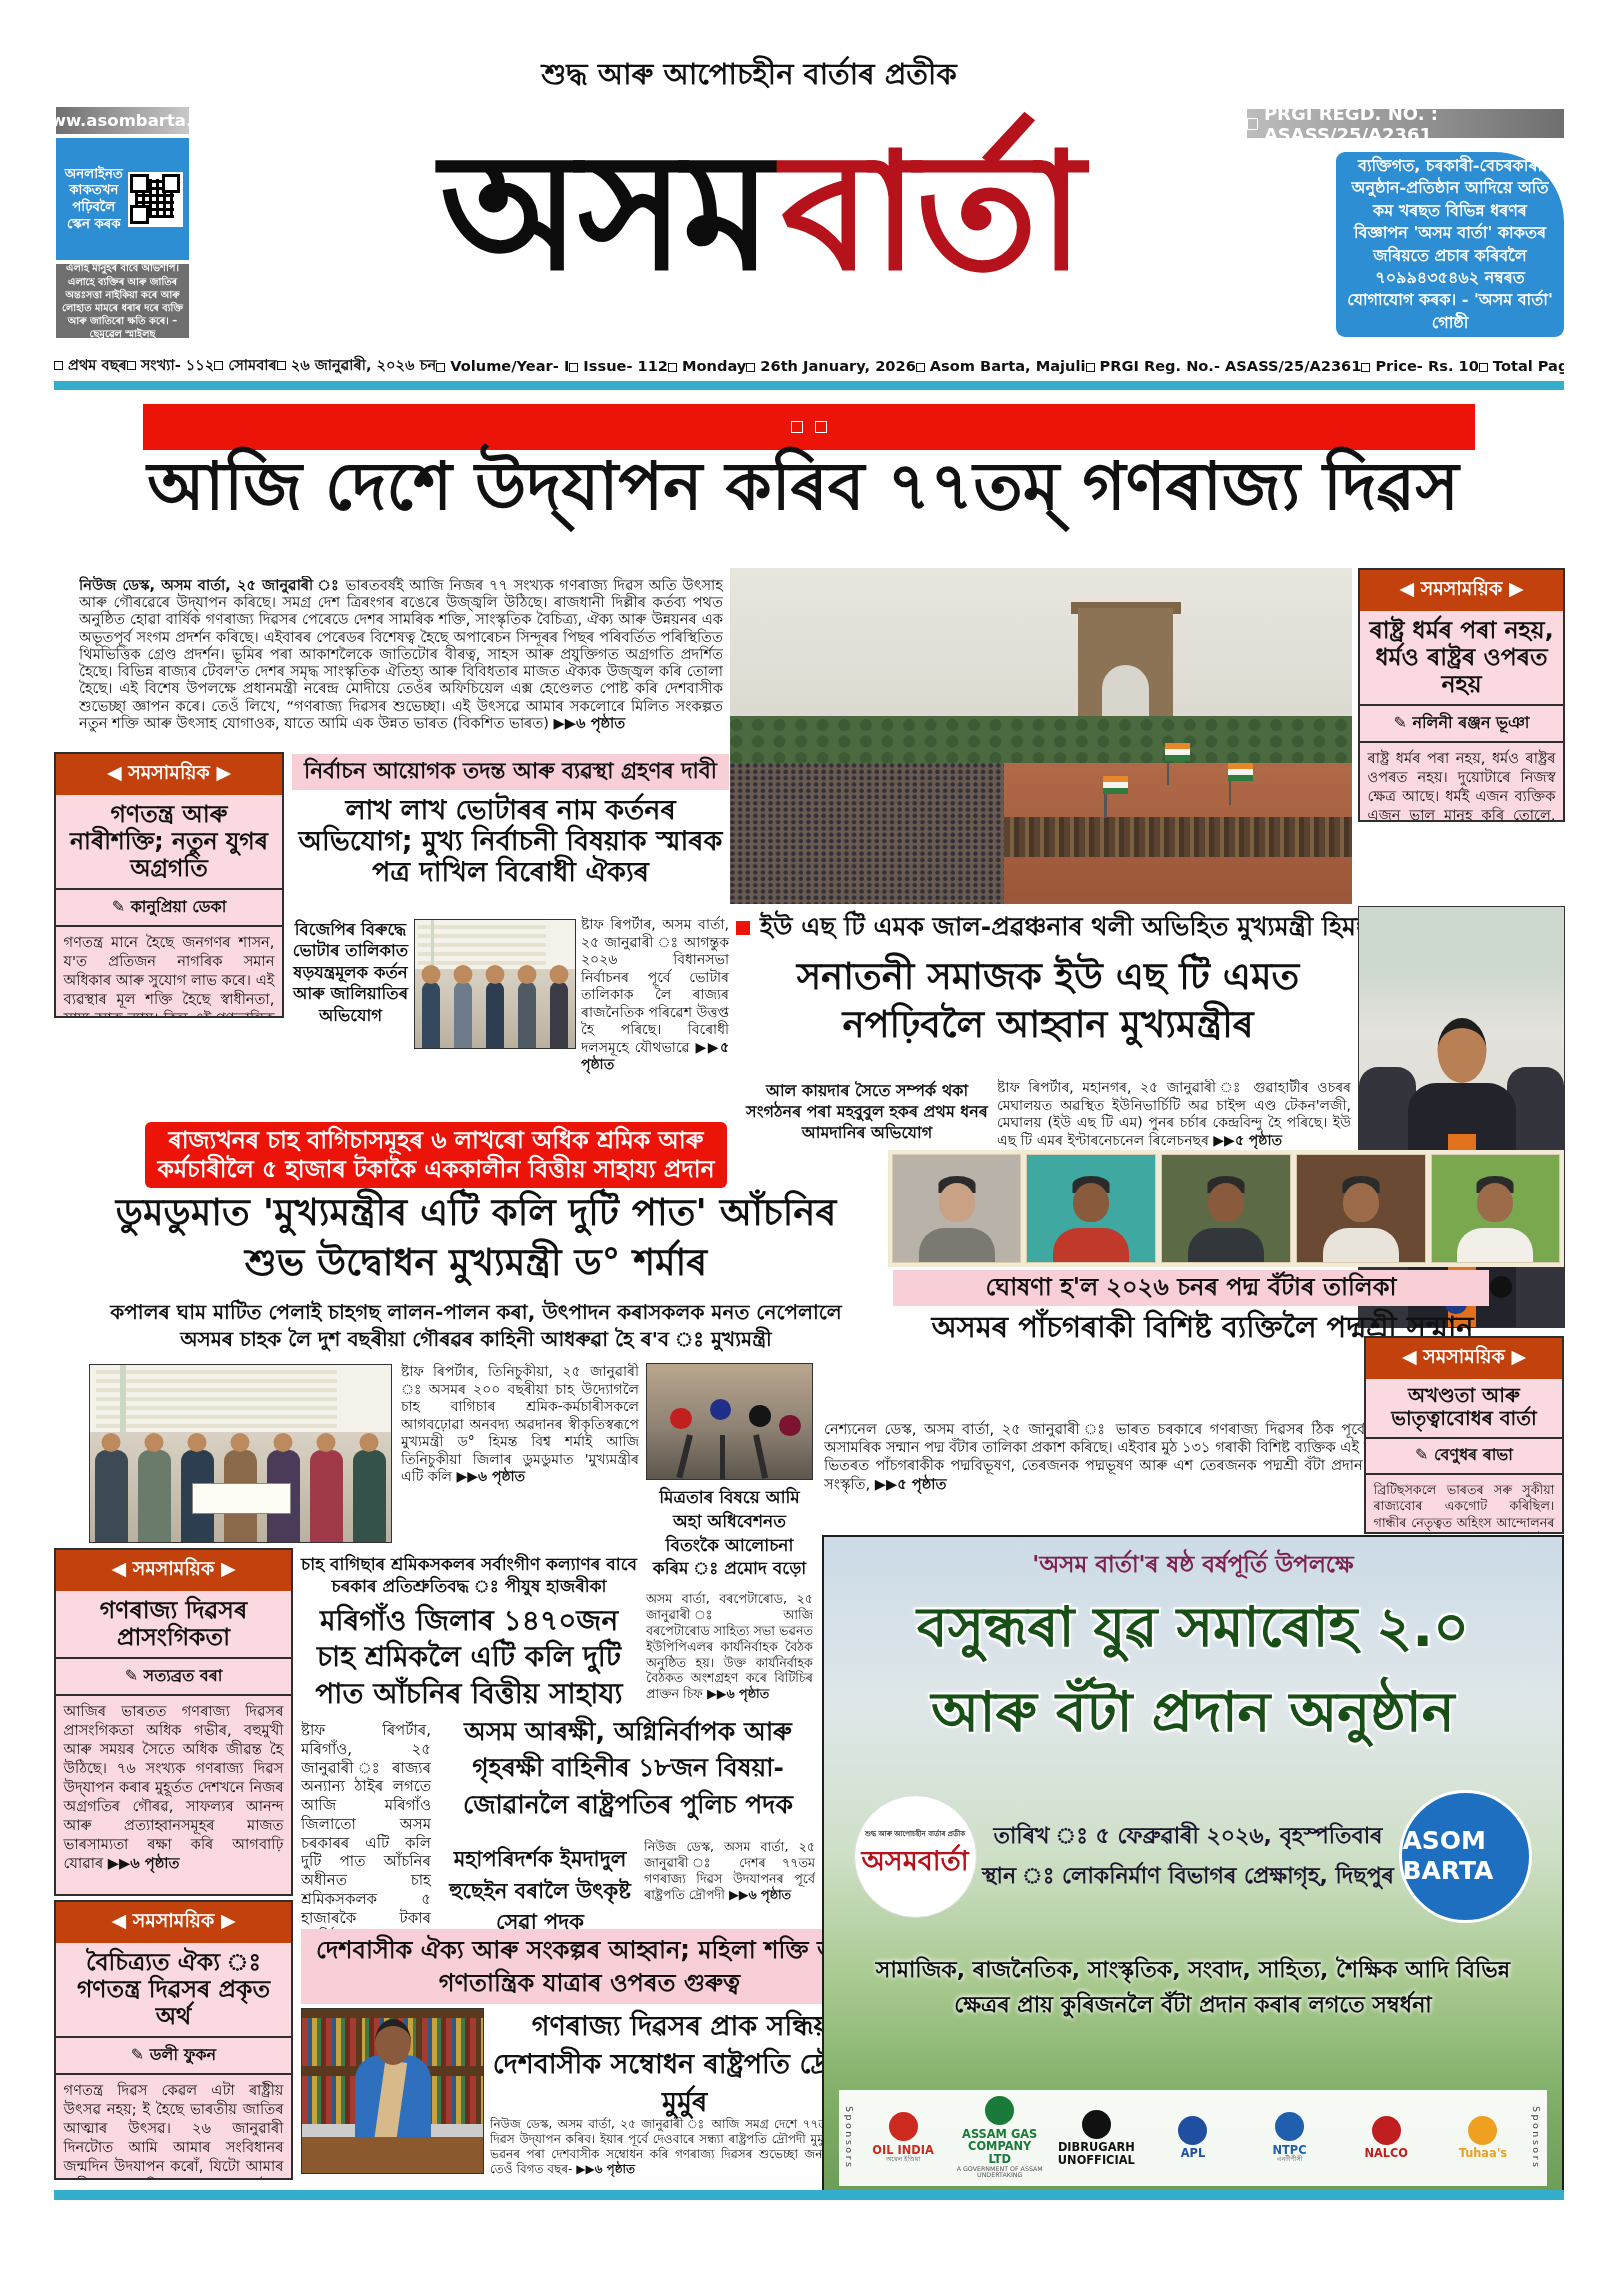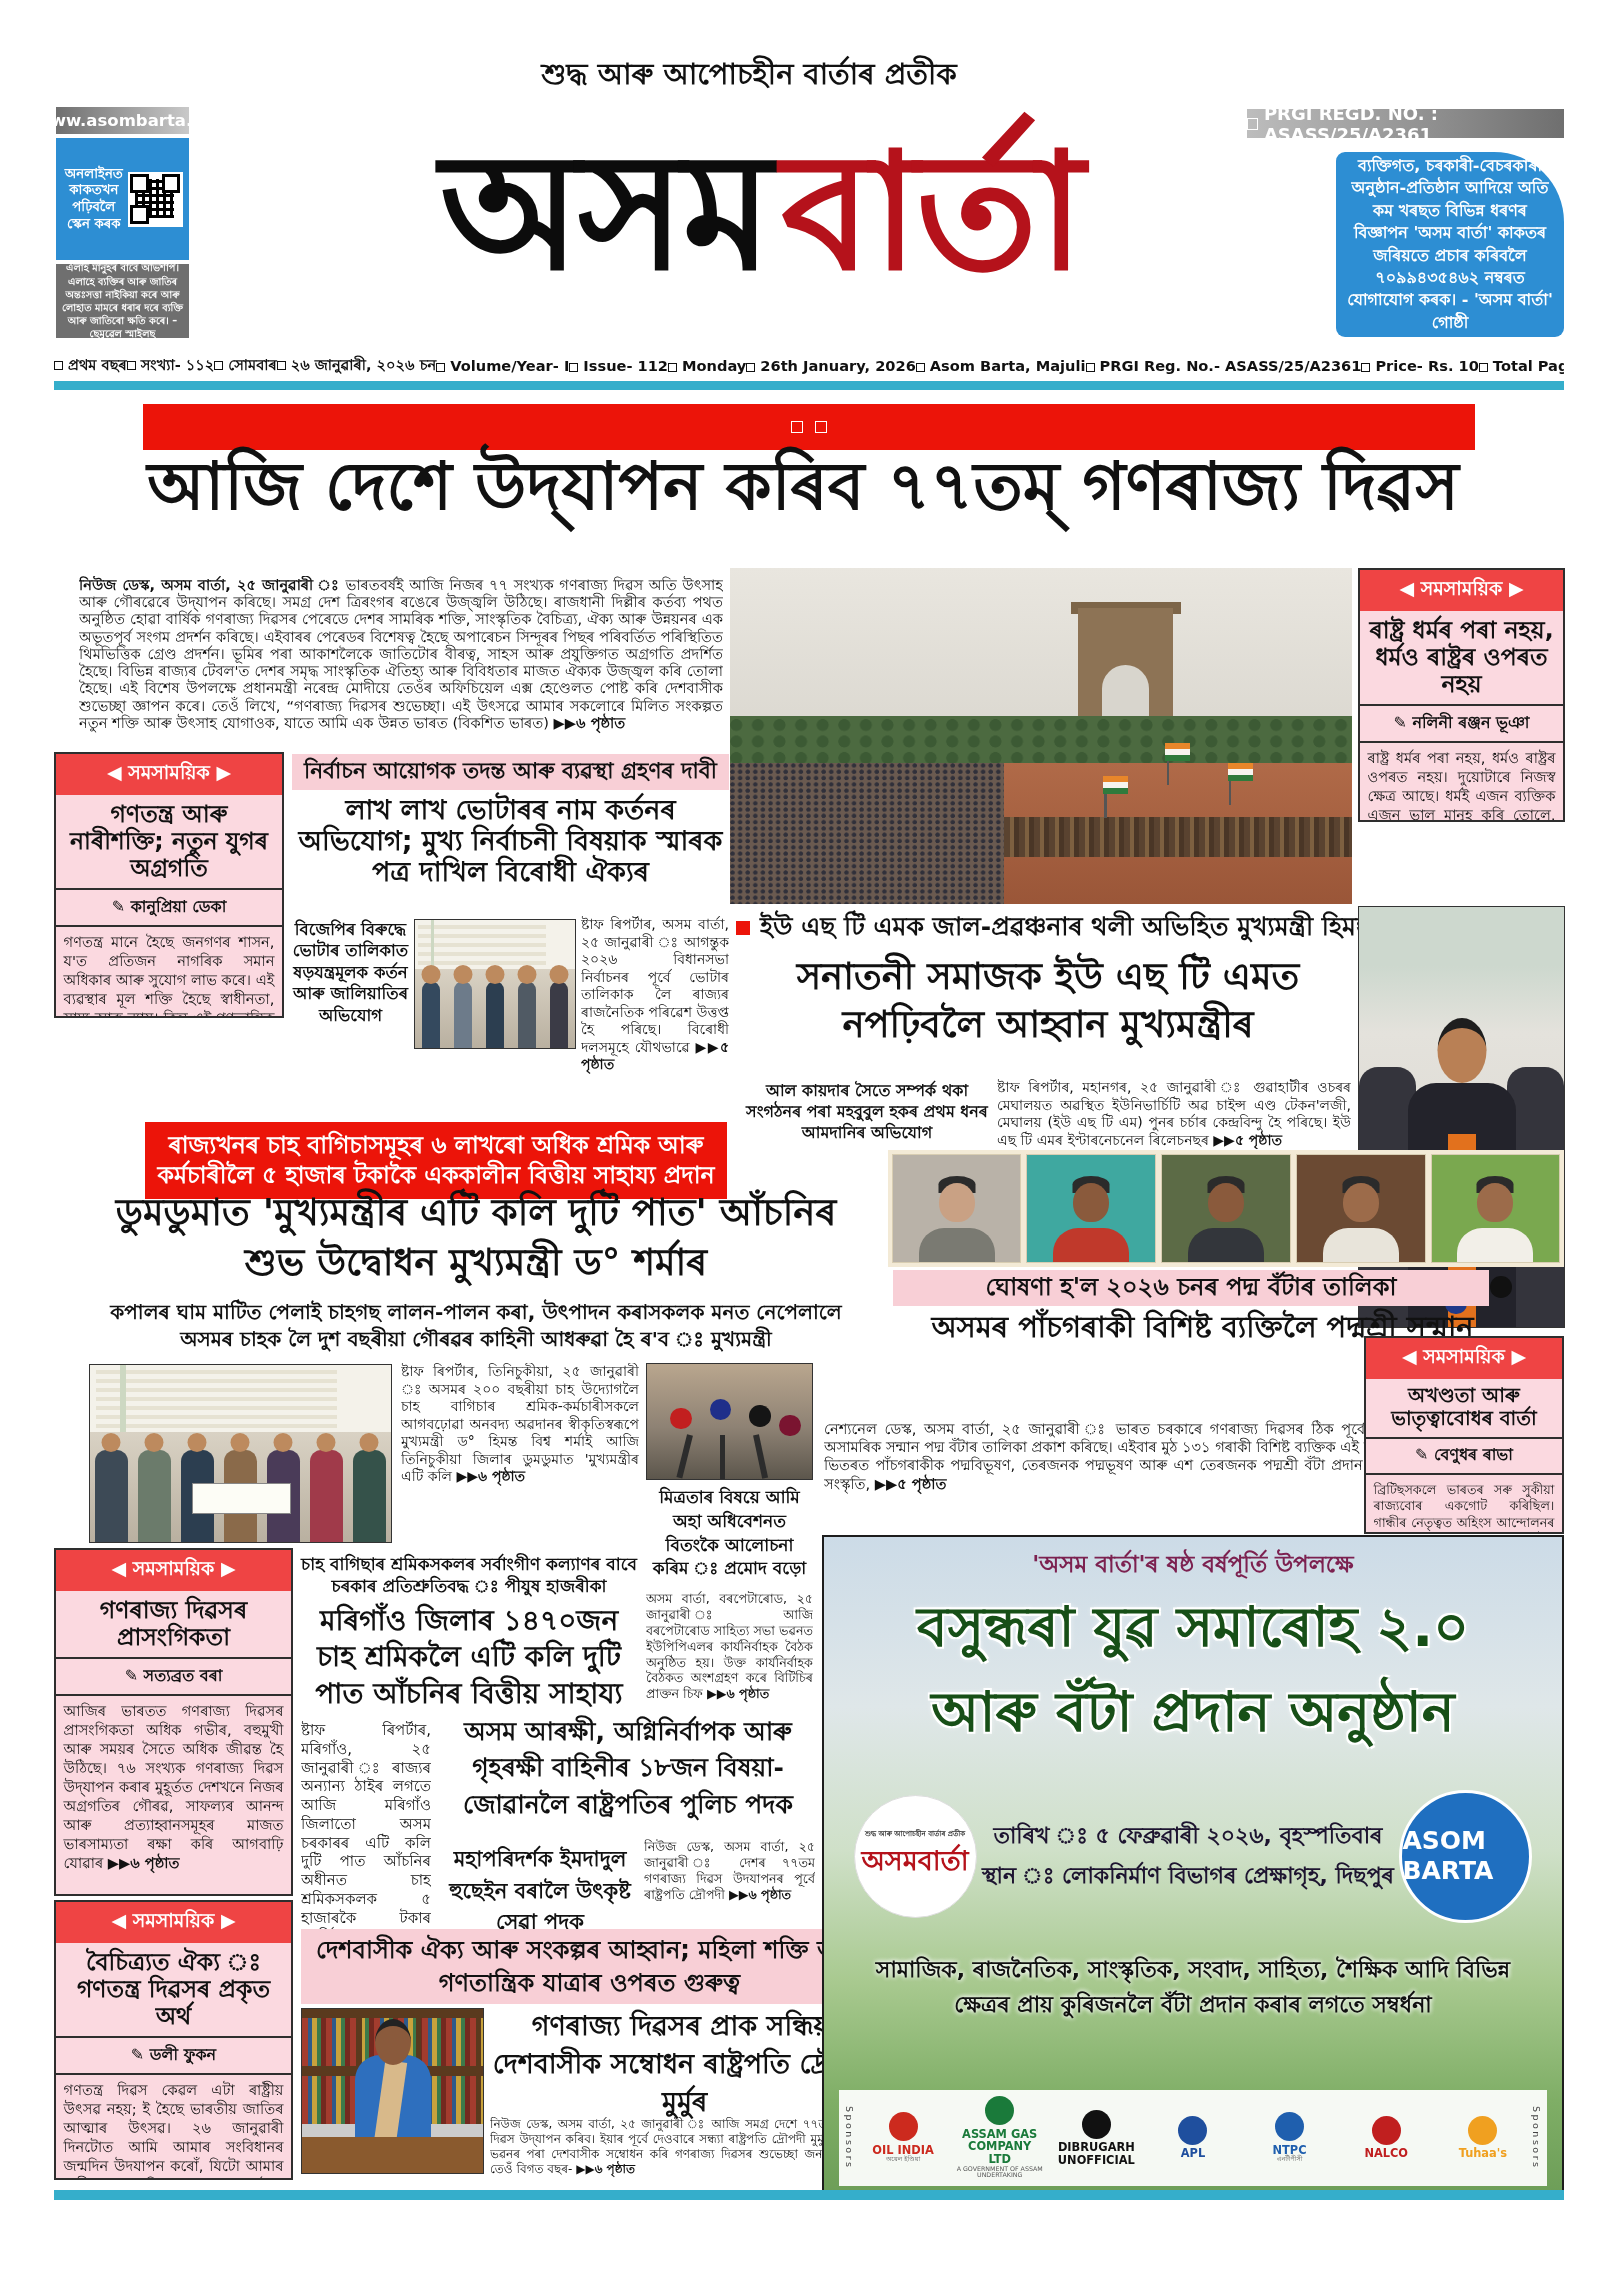--- a/index.html
+++ b/index.html
@@ -42,32 +42,32 @@
   .dateline{left:54px;top:353px;width:1510px;height:25px;display:flex;align-items:center;
             justify-content:space-between;font-size:14.6px;font-weight:bold;white-space:nowrap;overflow:hidden;}
   .cyanbar{background:#35aecb;}
   .cyan-top{left:54px;top:381px;width:1510px;height:9px;}
   .cyan-bottom{left:54px;top:2190px;width:1510px;height:10px;}
 
   
   .redband{background:#ec1409;color:#fff;font-weight:bold;display:flex;align-items:center;
            justify-content:center;text-align:center;gap:11.4px;}
   .kicker1{left:143px;top:404px;width:1332px;height:46px;font-size:28.6px;}
-  .tea-banner{left:145px;top:1122px;width:582px;height:77px;font-size:23.5px;line-height:1.25;}
+  .tea-banner{left:145px;top:1122px;width:582px;height:66px;font-size:23.5px;line-height:1.25;border-radius:6px;}
 
   .main-headline{left:48px;top:452px;width:1510px;height:121px;text-align:center;font-weight:bold;
                  font-size:66px;line-height:1.05;}
   .lead-body{left:79px;top:576px;width:644px;height:173px;font-size:14.6px;line-height:1.18;text-align:justify;overflow:hidden;}
   .body-txt{font-size:14px;line-height:1.25;text-align:justify;overflow:hidden;}
   .jump{font-weight:bold;}
   .byline-lead{font-weight:bold;}
 
   
   .sbox{border:2.5px solid #2e2e2e;background:#fbd9e0;display:flex;flex-direction:column;box-sizing:border-box;overflow:hidden;}
-  .sbox-bar{background:#ef4444;color:#fff;text-align:center;font-weight:bold;font-size:19px;padding:4.4px 0;flex:none;}
+  .sbox-bar{background:#c2410c;color:#fff;text-align:center;font-weight:bold;font-size:19px;padding:4.4px 0;flex:none;}
   .sbox-title{font-weight:bold;text-align:center;font-size:23.5px;line-height:1.15;border-bottom:2.5px solid #2e2e2e;
               padding:6.3px 5px;flex:none;}
   .sbox-author{text-align:center;border-bottom:2.5px solid #2e2e2e;padding:3.8px 2.5px;font-size:16px;font-weight:bold;flex:none;}
   .sbox-body{padding:6.3px 7.6px;font-size:14.6px;line-height:1.3;text-align:justify;overflow:hidden;}
   .pos-box1{left:1358px;top:568px;width:207px;height:254px;}
   .pos-box2{left:54px;top:752px;width:230px;height:266px;}
   .pos-box3{left:1364px;top:1336px;width:200px;height:198px;}
   .pos-box3 .sbox-title{font-size:19.7px;}
   .pos-box3 .sbox-body{font-size:12.7px;}
   .pos-box4{left:54px;top:1548px;width:239px;height:348px;}

